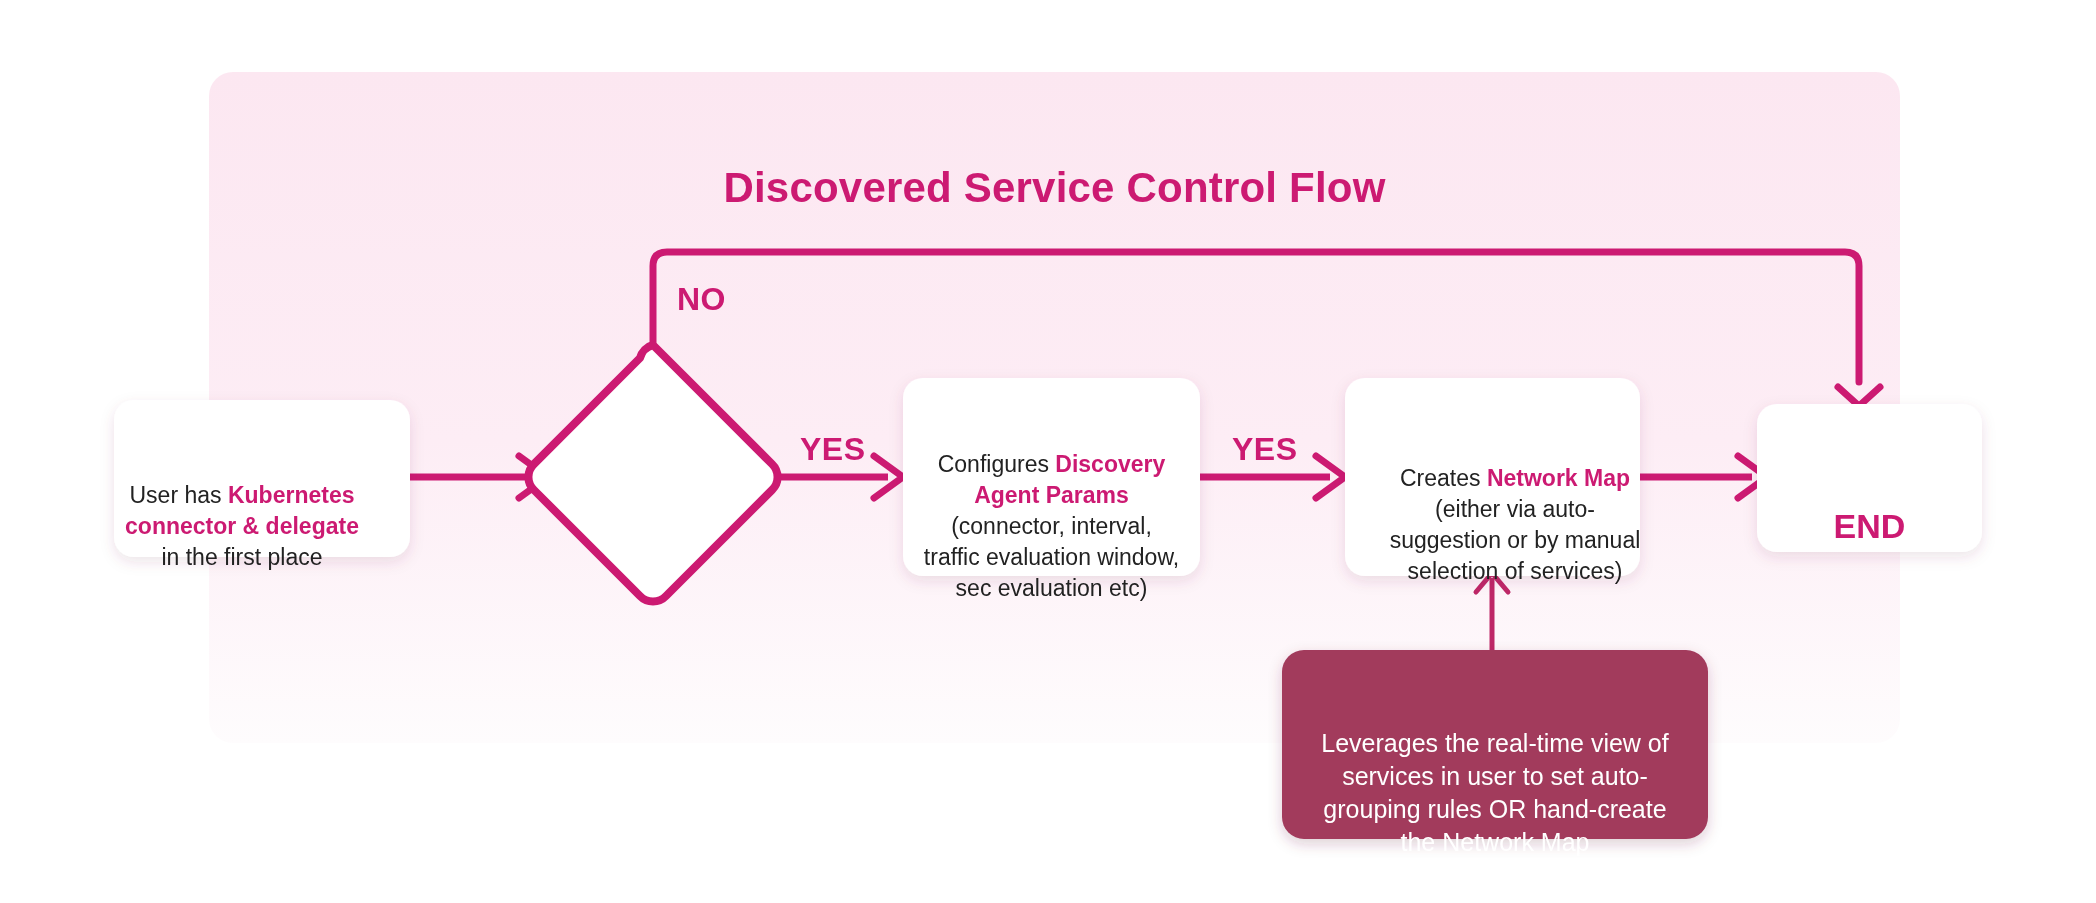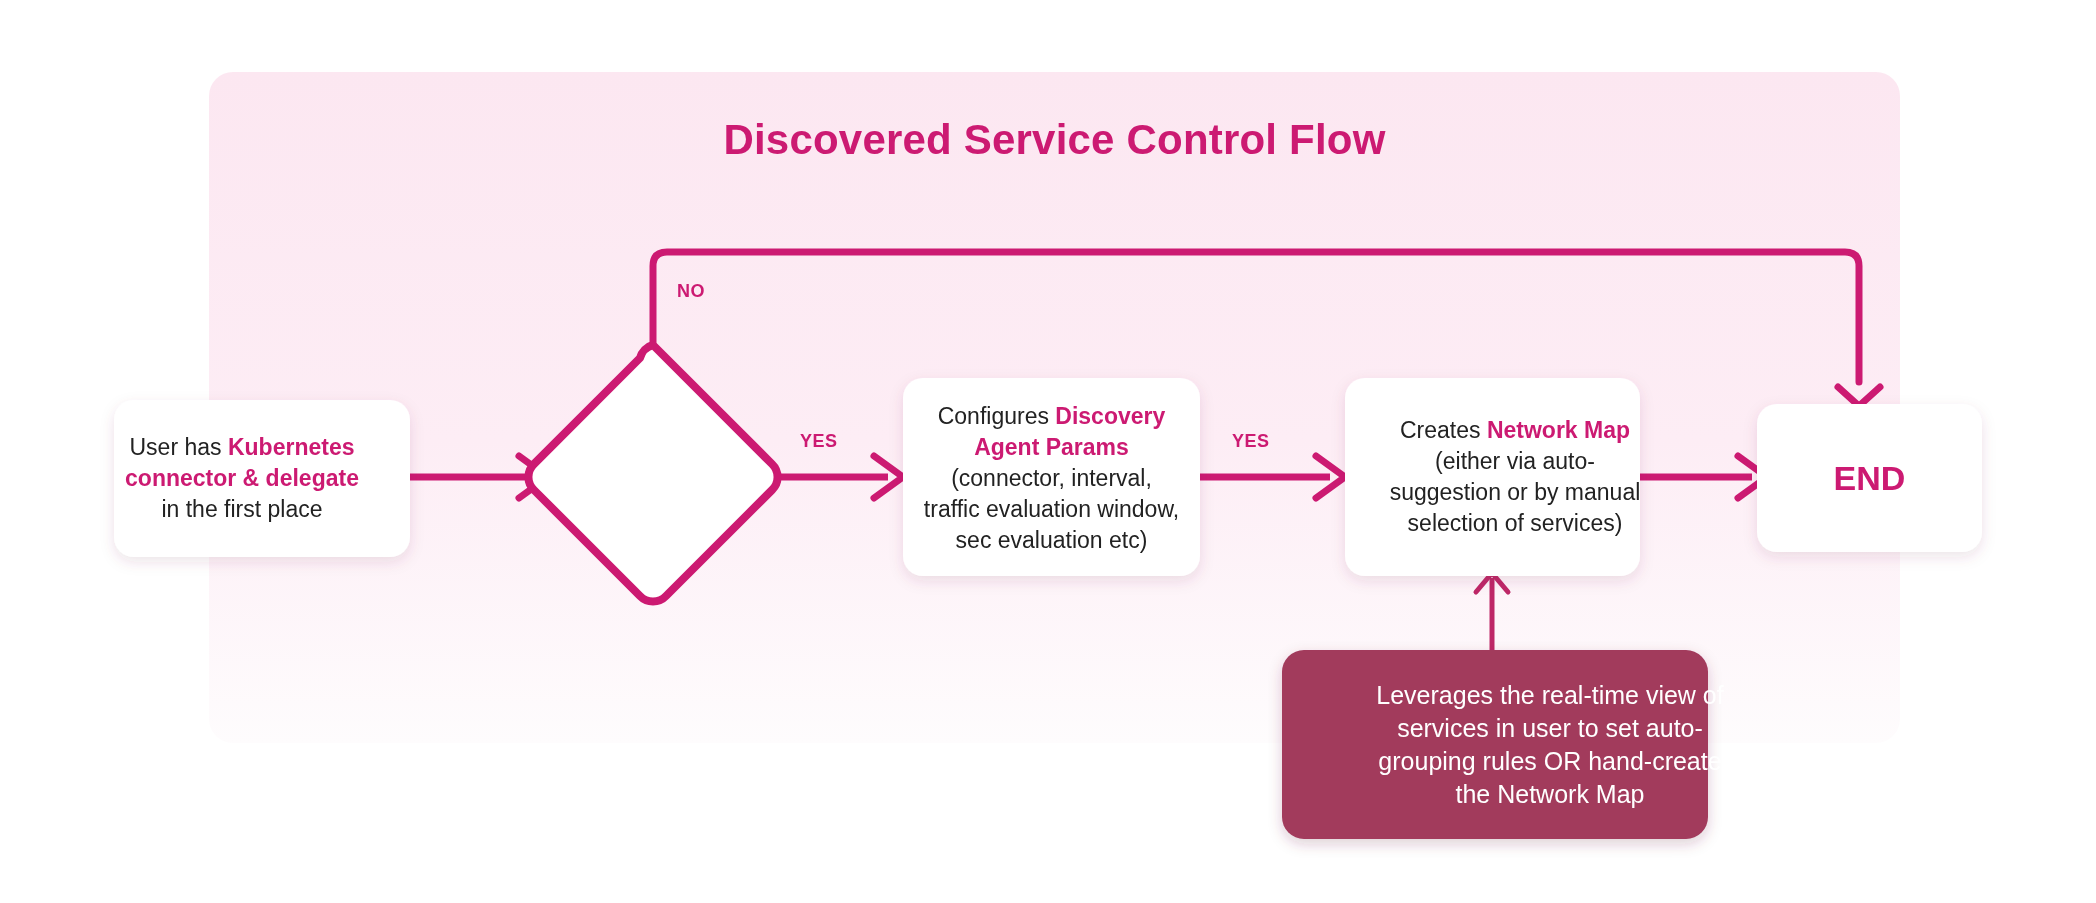--- a/index.html
+++ b/index.html
@@ -28,21 +28,21 @@
     line-height: 31px;
     text-align: center;
     color: #222222;
   }
   .hl {
     color: #CC1A72;
     font-weight: bold;
   }
   .edge-label {
     font-family: "Liberation Sans", sans-serif;
-    font-size: 18px;
+    font-size: 32px;
     font-weight: bold;
     color: #CC1A72;
     letter-spacing: 0.5px;
   }
   .title-text {
     font-family: "Liberation Sans", sans-serif;
     font-size: 42px;
     font-weight: bold;
     color: #CC1A72;
     letter-spacing: 0.2px;
@@ -60,20 +60,21 @@
     text-align: center;
     color: #ffffff;
   }
   .abs {
     position: absolute;
   }
   .center-box {
     display: flex;
     align-items: center;
     justify-content: center;
+    margin-top: 48px;
   }
 </style>
 </head>
 <body>
 
 <div id="stage">
 
   <svg id="flow-svg" viewBox="0 0 2096 903">
     <defs>
       <linearGradient id="panelGrad" x1="0" y1="0" x2="0" y2="1">
@@ -167,21 +168,21 @@
       <div><span>(either via auto-</span></div>
       <div><span>suggestion or by manual</span></div>
       <div><span>selection of services)</span></div>
     </div>
   </div>
 
   <div class="abs center-box" style="left:1757px; top:404px; width:225px; height:148px;">
     <span class="end-text">END</span>
   </div>
 
-  <div class="abs center-box" style="left:1322px; top:650px; width:426px; height:189px;padding-left:15px;">
+  <div class="abs center-box" style="left:1282px; top:650px; width:426px; height:189px;">
     <div class="note-text">
       <div>Leverages the real-time view of</div>
       <div>services in user to set auto-</div>
       <div>grouping rules OR hand-create</div>
       <div>the Network Map</div>
     </div>
   </div>
 
   <div class="abs" style="left:677px; top:281px;">
     <span class="edge-label">NO</span>

